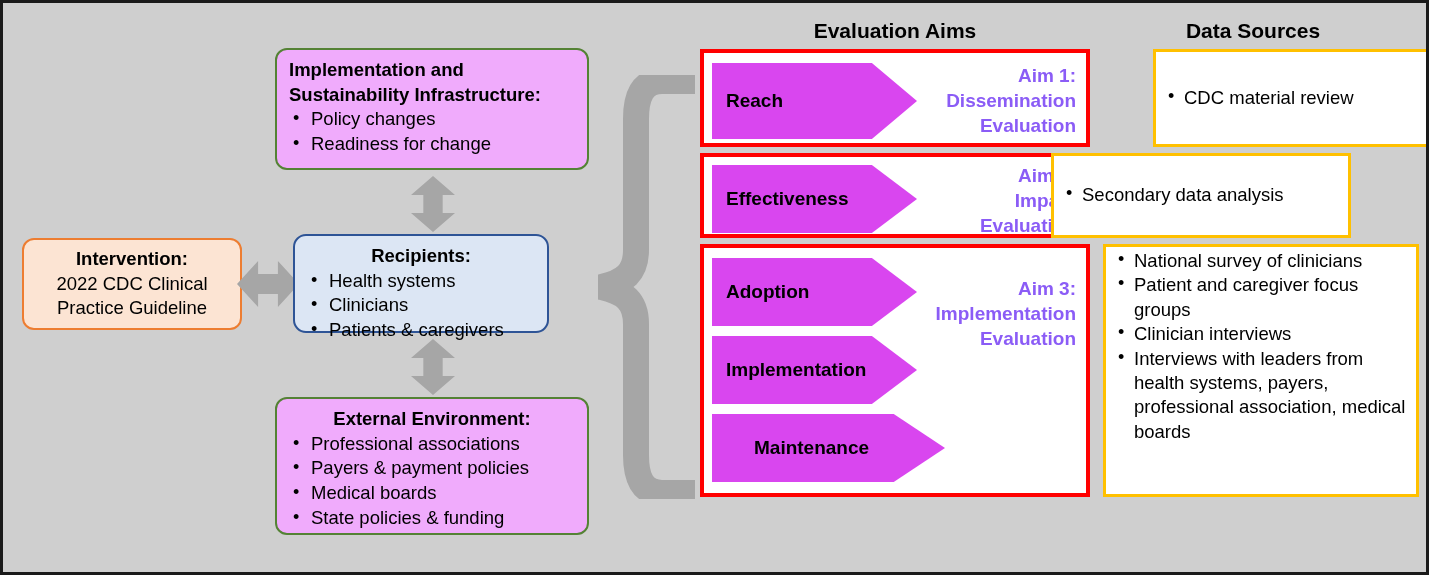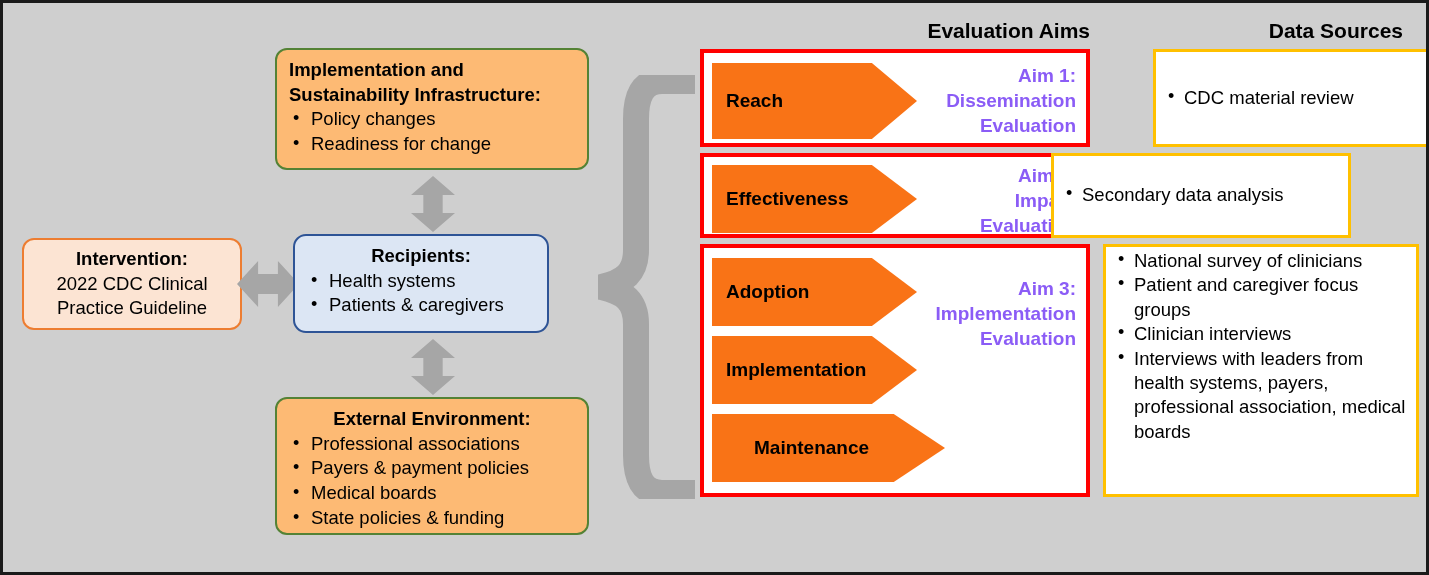--- a/index.html
+++ b/index.html
@@ -56,21 +56,21 @@
   }
   .blist li::before {
     content: "\2022";
     position: absolute;
     left: 4px;
     top: -1px;
     font-size: 18px;
   }
 
   .box-green {
-    background: #fdba74;
+    background: #f0abfc;
     border-color: #548235;
   }
   .box-blue {
     background: #dce6f4;
     border-color: #2e5496;
   }
   .box-orange {
     background: #fce4d3;
     border-color: #ed7d31;
   }
@@ -92,21 +92,21 @@
     position: absolute;
     color: #a6a6a6;
   }
 
   
   .colhead {
     position: absolute;
     font-weight: bold;
     font-size: 21px;
     color: #000;
-    text-align: right;
+    text-align: center;
   }
 
   
   .aimbox {
     position: absolute;
     box-sizing: border-box;
     background: #ffffff;
     border: 4px solid #ff0000;
   }
   .aimlabel {
@@ -114,21 +114,21 @@
     right: 10px;
     text-align: right;
     color: #8b5cf6;
     font-weight: bold;
     font-size: 19px;
     line-height: 1.32;
     white-space: pre-line;
   }
   .chev {
     position: absolute;
-    background: #f97316;
+    background: #d946ef;
     clip-path: polygon(0% 0%, 78% 0%, 100% 50%, 78% 100%, 0% 100%);
     display: flex;
     align-items: center;
   }
   .chev span {
     font-weight: bold;
     font-size: 19px;
     color: #000;
     padding-left: 14px;
   }
@@ -171,20 +171,21 @@
     <div class="bline">2022 CDC Clinical</div>
     <div class="bline">Practice Guideline</div>
   </div>
 
   <div class="arrow-h" style="left:234px; top:258px; width:62px; height:46px;"></div>
 
   <div class="rbox box-blue" style="left:290px; top:231px; width:256px; height:99px;border-radius:13px;">
     <div class="btitle center">Recipients:</div>
     <ul class="blist">
       <li>Health systems</li>
+      <li>Clinicians</li>
       <li>Patients &amp; caregivers</li>
     </ul>
   </div>
 
   <div class="arrow-v" style="left:408px; top:336px; width:44px; height:56px;"></div>
 
   <div class="rbox box-green" style="left:272px; top:394px; width:314px; height:138px;">
     <div class="btitle center">External Environment:</div>
     <ul class="blist">
       <li>Professional associations</li>

